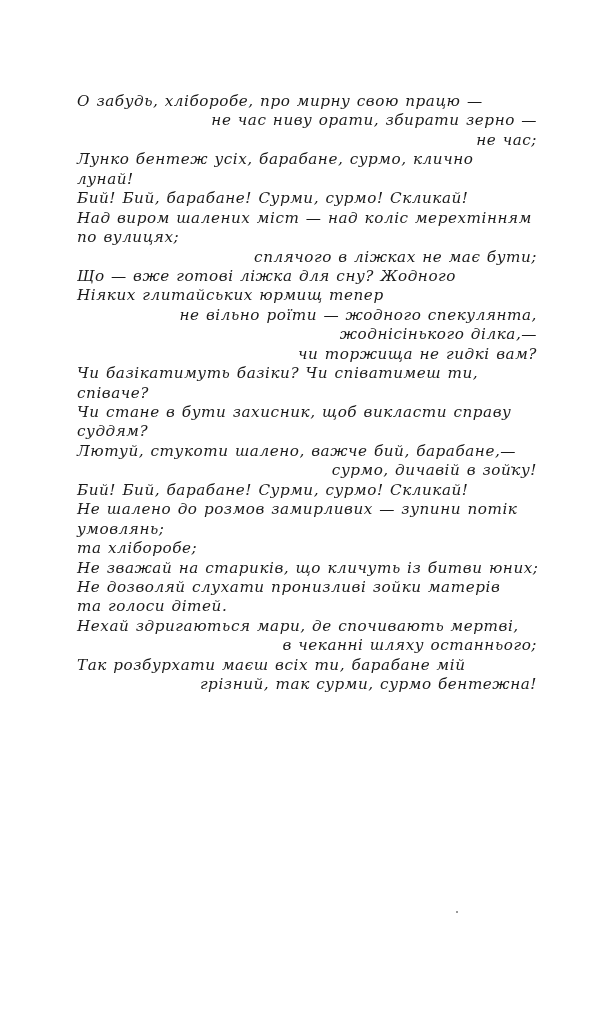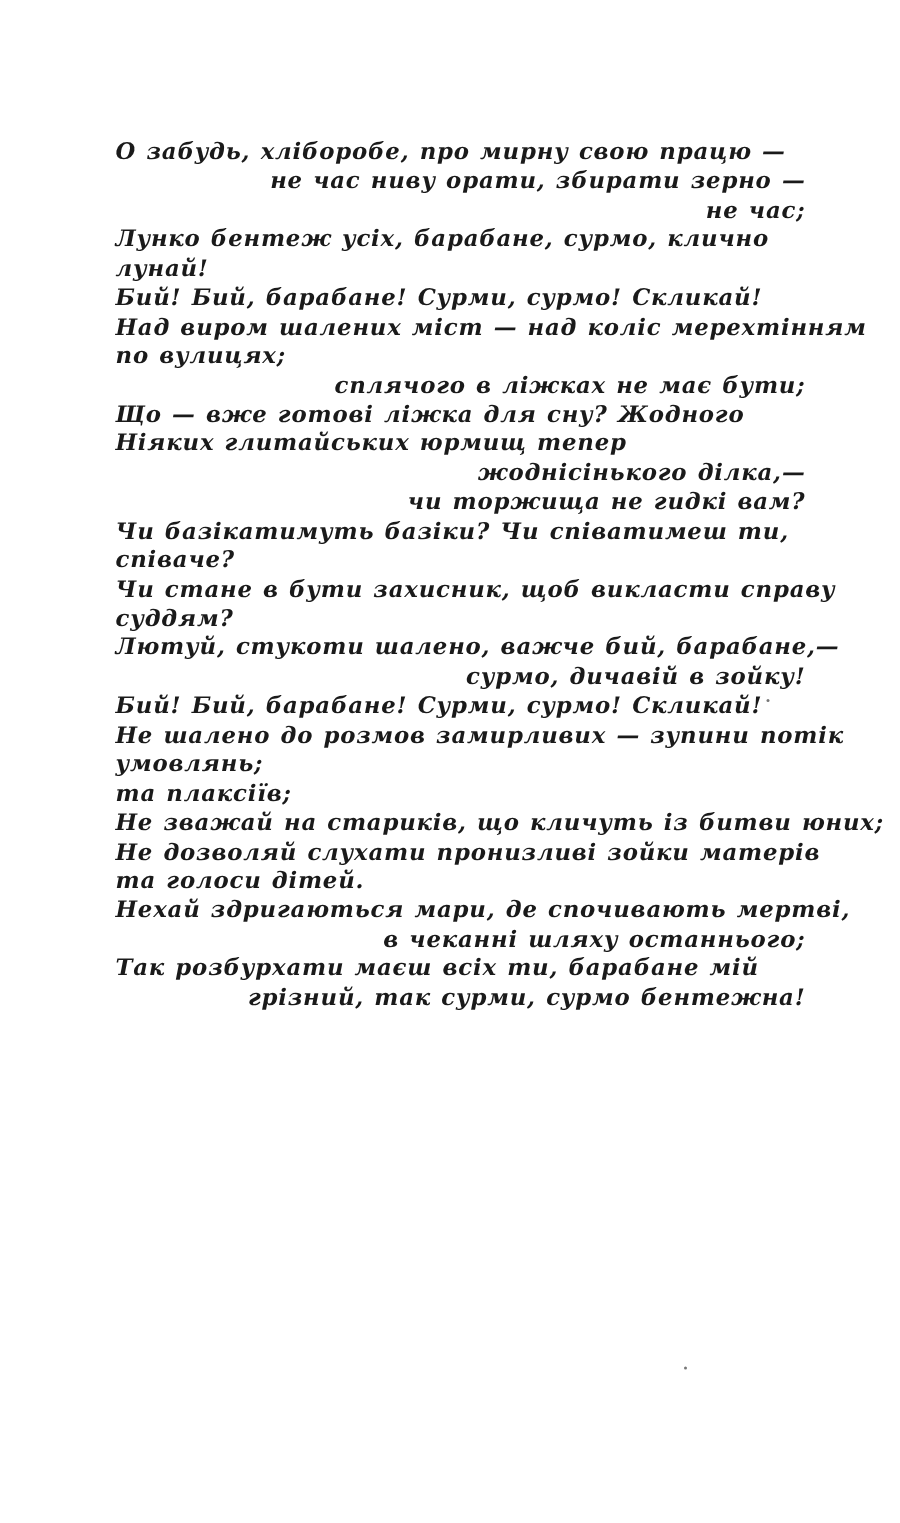--- a/index.html
+++ b/index.html
@@ -12,21 +12,20 @@
   }
   .page {
     position: absolute;
     left: 0; top: 0; width: 600px; height: 1015px;
   }
   .poem {
     position: absolute;
     left: 77px;
     top: 92px;
     width: 460px;
-    font-weight: bold;
   }
   .line {
     font-style: italic;
     font-size: 15.2px;
     line-height: 19.45px;
     height: 19.45px;
     color: #1a1a1a;
     white-space: nowrap;
     letter-spacing: 0.55px;
     word-spacing: 1px;
@@ -49,32 +48,33 @@
     <div class="line indent">не час ниву орати, збирати зерно —</div>
     <div class="line indent">не час;</div>
     <div class="line">Лунко бентеж усіх, барабане, сурмо, клично</div>
     <div class="line right" style="padding-right:60px">лунай!</div>
     <div class="line">Бий! Бий, барабане! Сурми, сурмо! Скликай!</div>
     <div class="line">Над виром шалених міст — над коліс мерехтінням</div>
     <div class="line right" style="padding-right:27px">по вулицях;</div>
     <div class="line indent">сплячого в ліжках не має бути;</div>
     <div class="line">Що — вже готові ліжка для сну? Жодного</div>
     <div class="line">Ніяких глитайських юрмищ тепер</div>
+    <div class="line indent">не вільно роїти — жодного спекулянта,</div>
     <div class="line indent">жоднісінького ділка,—</div>
     <div class="line indent">чи торжища не гидкі вам?</div>
     <div class="line">Чи базікатимуть базіки? Чи співатимеш ти,</div>
     <div class="line right" style="padding-right:100px">співаче?</div>
     <div class="line">Чи стане в бути захисник, щоб викласти справу</div>
     <div class="line right" style="padding-right:118px">суддям?</div>
     <div class="line">Лютуй, стукоти шалено, важче бий, барабане,—</div>
     <div class="line indent" style="padding-left:70px">сурмо, дичавій в зойку!</div>
     <div class="line">Бий! Бий, барабане! Сурми, сурмо! Скликай!</div>
     <div class="line">Не шалено до розмов замирливих — зупини потік</div>
     <div class="line right" style="padding-right:125px">умовлянь;</div>
-    <div class="line right" style="padding-right:120px">та плаксіїв;</div>
+    <div class="line right" style="padding-right:120px">та хліборобе;</div>
     <div class="line">Не зважай на стариків, що кличуть із битви юних;</div>
     <div class="line">Не дозволяй слухати пронизливі зойки матерів</div>
     <div class="line right" style="padding-right:85px">та голоси дітей.</div>
     <div class="line">Нехай здригаються мари, де спочивають мертві,</div>
     <div class="line indent">в чеканні шляху останнього;</div>
     <div class="line">Так розбурхати маєш всіх ти, барабане мій</div>
     <div class="line indent">грізний, так сурми, сурмо бентежна!</div>
   </div>
 
   <div class="speck" style="left:511px; top:466px;"></div>

